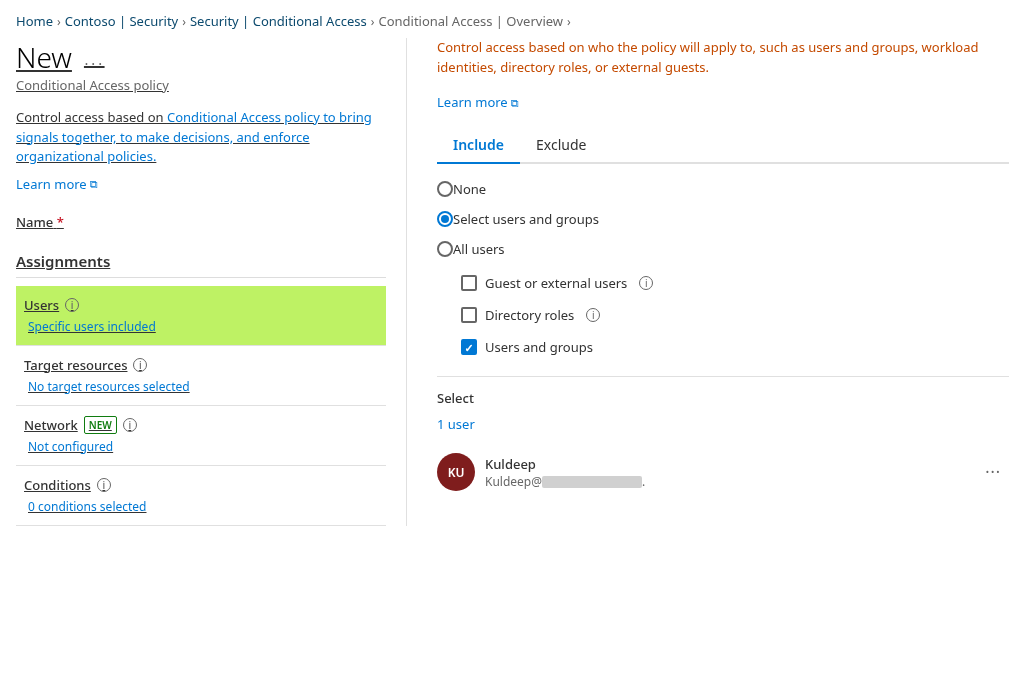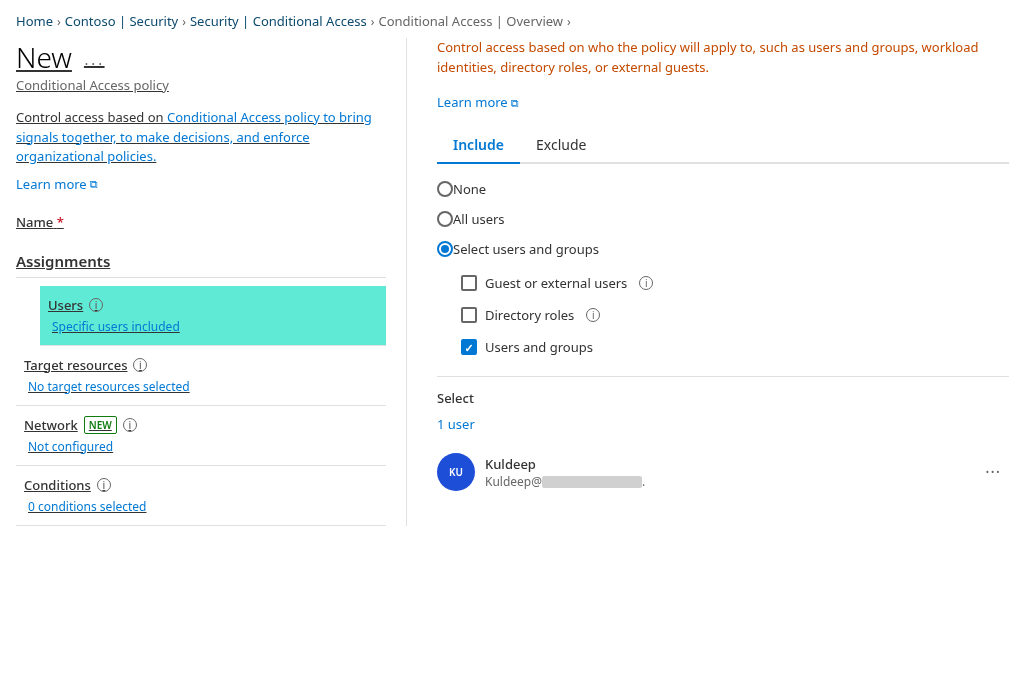--- a/index.html
+++ b/index.html
@@ -136,22 +136,21 @@
       padding-bottom: 6px;
       border-bottom: 1px solid #ddd;
     }
 
     .assignment-item {
       padding: 10px 8px;
       border-bottom: 1px solid #e0e0e0;
       cursor: pointer;
     }
     .assignment-item.active {
-      background: #5eead4;
-      margin-left: 24px;
+      background: #bef264;
     }
 
     .assignment-item-header {
       display: flex;
       align-items: center;
       gap: 6px;
       font-size: 13px;
       font-weight: 500;
       color: #333;
       margin-bottom: 4px;
@@ -320,26 +319,26 @@
     .user-item {
       display: flex;
       align-items: center;
       gap: 10px;
       padding: 8px 0;
     }
     .user-avatar {
       width: 38px;
       height: 38px;
       border-radius: 50%;
-      background: #1d4ed8;
+      background: #7f1d1d;
       display: flex;
       align-items: center;
       justify-content: center;
       color: #fff;
-      font-size: 10px;
+      font-size: 12px;
       font-weight: 600;
       flex-shrink: 0;
     }
     .user-info {
       flex: 1;
     }
     .user-name {
       font-size: 13px;
       font-weight: 500;
       color: #333;
@@ -459,27 +458,27 @@
 
     
     <div class="radio-group">
 
       <label class="radio-option">
         <div class="radio-circle"></div>
         <span>None</span>
       </label>
 
       <label class="radio-option">
+        <div class="radio-circle selected"></div>
+        <span>Select users and groups</span>
+      </label>
+
+      <label class="radio-option">
         <div class="radio-circle"></div>
         <span>All users</span>
-      </label>
-
-      <label class="radio-option">
-        <div class="radio-circle selected"></div>
-        <span>Select users and groups</span>
       </label>
 
       <div class="checkbox-group">
 
         <label class="checkbox-option">
           <div class="checkbox-box"></div>
           <span>Guest or external users</span>
           <span class="info-icon" title="Info" style="margin-left:4px;">i</span>
         </label>
 

